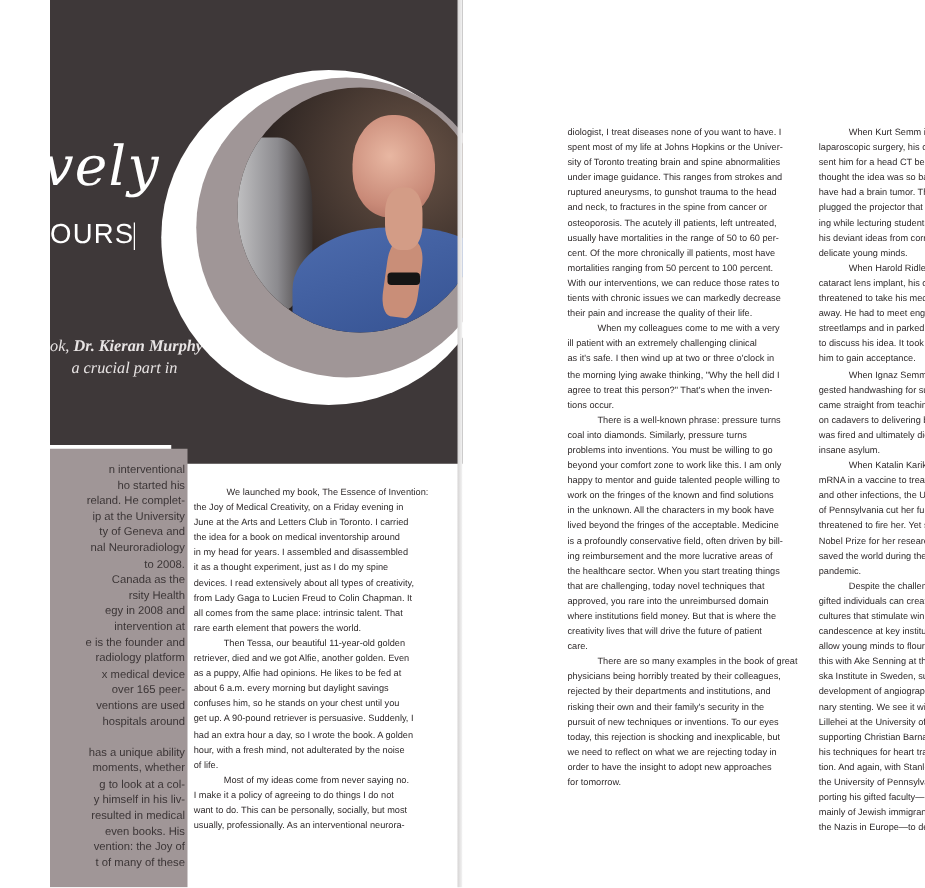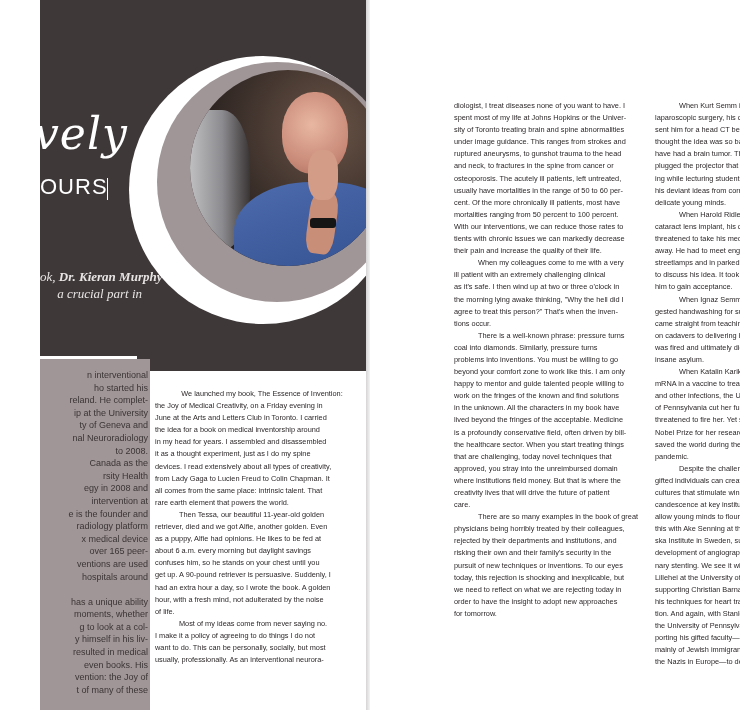--- a/index.html
+++ b/index.html
@@ -166,23 +166,24 @@
       <div>
         <span class="line" style="text-indent: 24px;">There is a well-known phrase: pressure turns</span>
         <span class="line">coal into diamonds. Similarly, pressure turns</span>
         <span class="line">problems into inventions. You must be willing to go</span>
         <span class="line">beyond your comfort zone to work like this. I am only</span>
         <span class="line">happy to mentor and guide talented people willing to</span>
         <span class="line">work on the fringes of the known and find solutions</span>
         <span class="line">in the unknown. All the characters in my book have</span>
         <span class="line">lived beyond the fringes of the acceptable. Medicine</span>
         <span class="line">is a profoundly conservative field, often driven by bill-</span>
+        <span class="line">ing reimbursement and the more lucrative areas of</span>
         <span class="line">the healthcare sector. When you start treating things</span>
         <span class="line">that are challenging, today novel techniques that</span>
-        <span class="line">approved, you stray into the unreimbursed domain</span>
+        <span class="line">approved, you rare into the unreimbursed domain</span>
         <span class="line">where institutions field money. But that is where the</span>
         <span class="line">creativity lives that will drive the future of patient</span>
         <span class="line">care.</span>
       </div>
       <div>
         <span class="line" style="text-indent: 24px;">There are so many examples in the book of great</span>
         <span class="line">physicians being horribly treated by their colleagues,</span>
         <span class="line">rejected by their departments and institutions, and</span>
         <span class="line">risking their own and their family's security in the</span>
         <span class="line">pursuit of new techniques or inventions. To our eyes</span>

